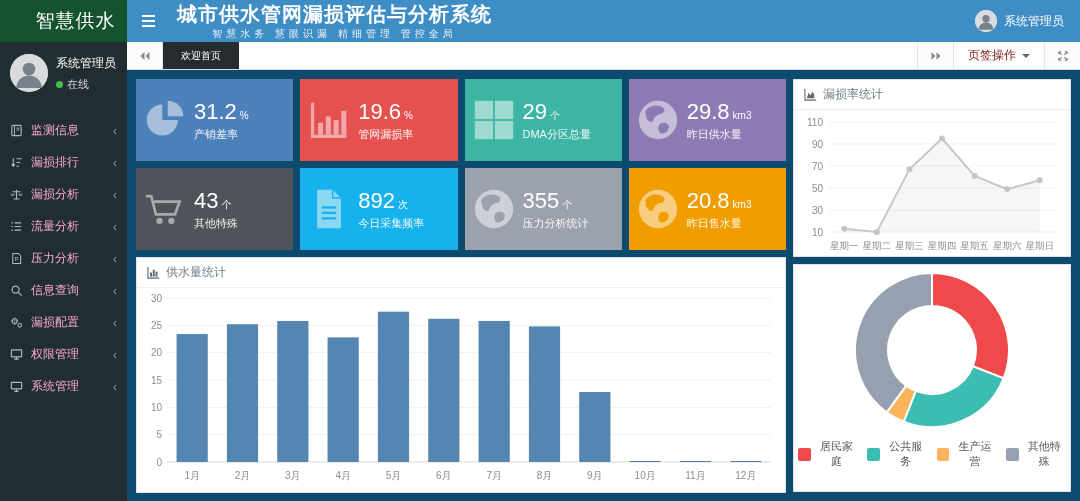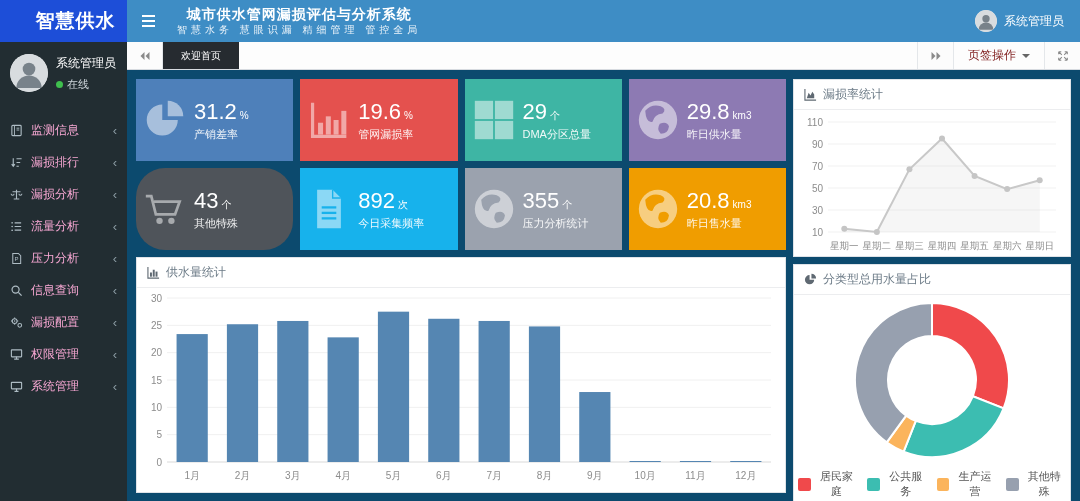--- a/index.html
+++ b/index.html
@@ -1,29 +1,29 @@
 <!DOCTYPE html>
 <html><head>
 <meta charset="utf-8">
 <style>
   * { margin:0; padding:0; box-sizing:border-box; }
   html,body { width:1080px; height:501px; overflow:hidden; background:#ecf0f5;
     font-family:"Liberation Sans","DejaVu Sans",sans-serif; }
 
   
-  .logo { position:fixed; left:0; top:0; width:151px; height:42px; background:#1d4ed8;
+  .logo { position:fixed; left:0; top:0; width:151px; height:42px; background:#14532d;
     color:#fff; display:flex; align-items:center; justify-content:center;
-    font-size:19px; font-weight:bold; letter-spacing:1px; }
+    font-size:19px; font-weight:normal; letter-spacing:1px; }
   .topbar { position:fixed; left:127px; top:0; right:0; height:42px; background:#3e8dc5;
     display:flex; align-items:center; color:#fff; }
   .burger { width:26px; margin-left:8px; display:flex; flex-direction:column; gap:3px;
     align-items:center; cursor:pointer; }
   .burger i { display:block; width:13px; height:2px; background:#fff; }
   .titlebox { margin-left:16px; text-align:center; line-height:1.15; }
-  .apptitle { font-size:14px; font-weight:bold; letter-spacing:1px; }
+  .apptitle { font-size:20px; font-weight:bold; letter-spacing:1px; }
   .appsub { font-size:10px; letter-spacing:4px; color:#eaf3fa; margin-top:2px; }
   .topuser { margin-left:auto; margin-right:16px; display:flex; align-items:center; gap:7px;
     font-size:12px; cursor:pointer; }
   .avatar-sm { width:22px; height:22px; border-radius:50%; overflow:hidden; background:#e4e7e9; }
 
   
   .tabbar { position:fixed; left:127px; top:42px; right:0; height:28px; background:#fdfdfd;
     border-bottom:1px solid #d7dbe0; display:flex; align-items:stretch; }
   .tabbtn { width:36px; display:flex; align-items:center; justify-content:center; color:#8a8a8a;
     cursor:pointer; background:#fcfcfc; }
@@ -364,21 +364,21 @@
             </svg>
           </div>
         <div>
             <div class="cnumrow">
               <span class="cnum">29.8</span>
               <span class="cunit">km3</span>
             </div>
         <div class="clabel">昨日供水量</div>
           </div>
       </div>
-      <div class="card" style="background: rgb(79, 84, 90); border-radius: 29px; --cbg: #4f545a;">
+      <div class="card" style="background: rgb(79, 84, 90); --cbg: #4f545a;">
         <div class="cicon-w">
             <svg class="cicon">
               <use href="#i-cart"></use>
             </svg>
           </div>
         <div>
             <div class="cnumrow">
               <span class="cnum">43</span>
               <span class="cunit">个</span>
             </div>
@@ -513,26 +513,20 @@
             <text x="78.85714285714286" y="137" text-anchor="middle" font-size="9.5" fill="#8c8c8c">星期二</text>
             <text x="111.42857142857143" y="137" text-anchor="middle" font-size="9.5" fill="#8c8c8c">星期三</text>
             <text x="144" y="137" text-anchor="middle" font-size="9.5" fill="#8c8c8c">星期四</text>
             <text x="176.57142857142858" y="137" text-anchor="middle" font-size="9.5" fill="#8c8c8c">星期五</text>
             <text x="209.14285714285714" y="137" text-anchor="middle" font-size="9.5" fill="#8c8c8c">星期六</text>
             <text x="241.71428571428572" y="137" text-anchor="middle" font-size="9.5" fill="#8c8c8c">星期日</text>
           </svg></div>
     </div>
 
     <div class="panel" id="panel-donut">
-      <div class="phead">
-        <svg>
-            <use href="#i-pie-sm"></use>
-          </svg>
-        <span>分类型总用水量占比</span>
-      </div>
       <div class="pbody">
         <div id="donut-chart"><svg width="268" height="166" viewBox="0 0 268 166">
               <path d="M 134.00 6.00 A 77 77 0 0 1 205.59 111.35 L 174.91 99.20 A 44 44 0 0 0 134.00 39.00 Z" fill="#f0494b" stroke="#fff" stroke-width="2"></path>
               <path d="M 205.59 111.35 A 77 77 0 0 1 105.65 154.59 L 117.80 123.91 A 44 44 0 0 0 174.91 99.20 Z" fill="#3cbdb1" stroke="#fff" stroke-width="2"></path>
               <path d="M 105.65 154.59 A 77 77 0 0 1 88.74 145.29 L 108.14 118.60 A 44 44 0 0 0 117.80 123.91 Z" fill="#fbb45c" stroke="#fff" stroke-width="2"></path>
               <path d="M 88.74 145.29 A 77 77 0 0 1 134.00 6.00 L 134.00 39.00 A 44 44 0 0 0 108.14 118.60 Z" fill="#97a0af" stroke="#fff" stroke-width="2"></path>
             </svg></div>
         <div class="legend">
           <div class="litem">
               <span class="lswatch" style="background: rgb(240, 73, 75);"></span>

